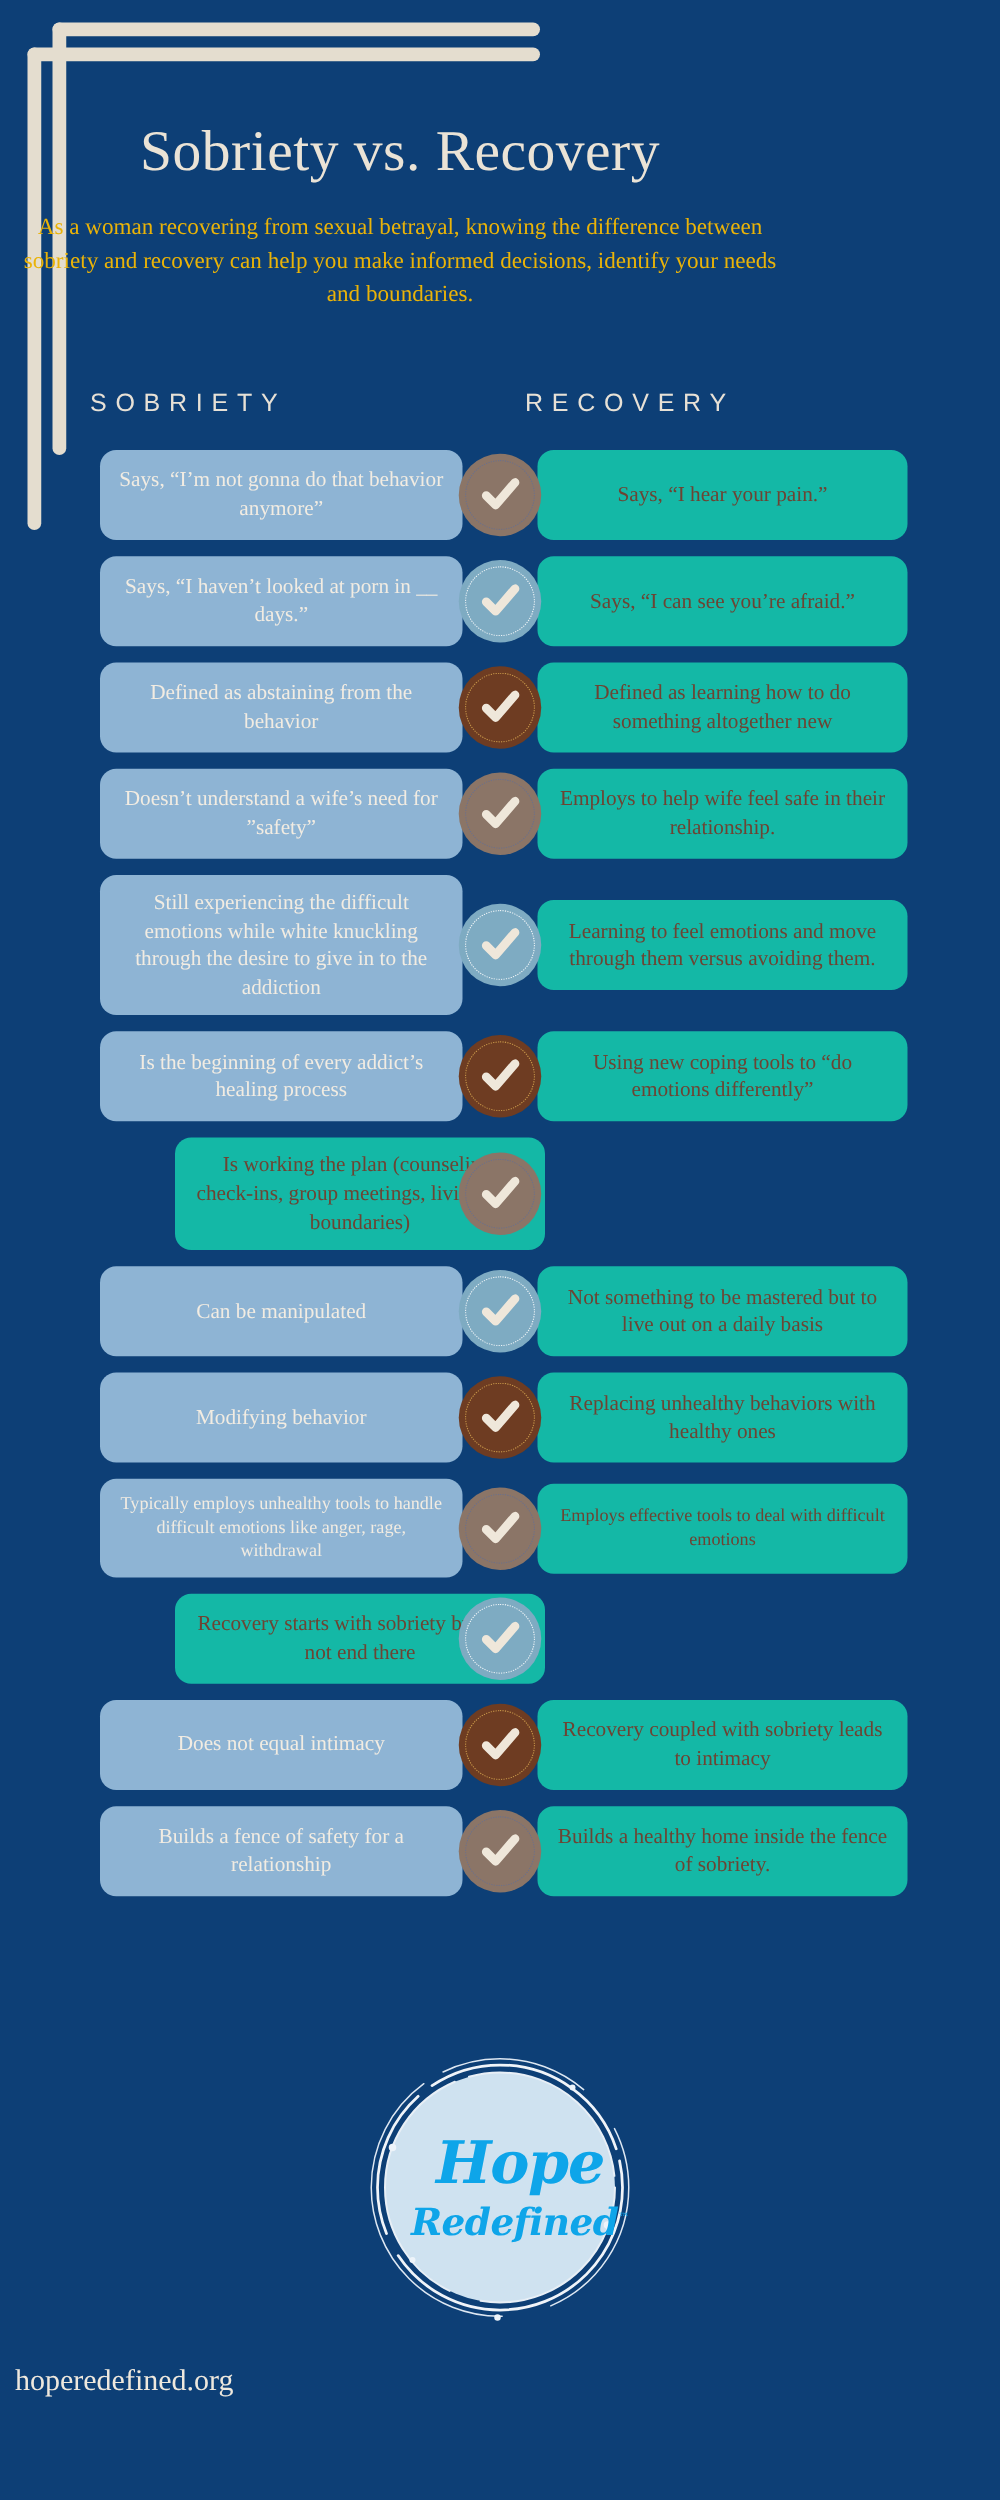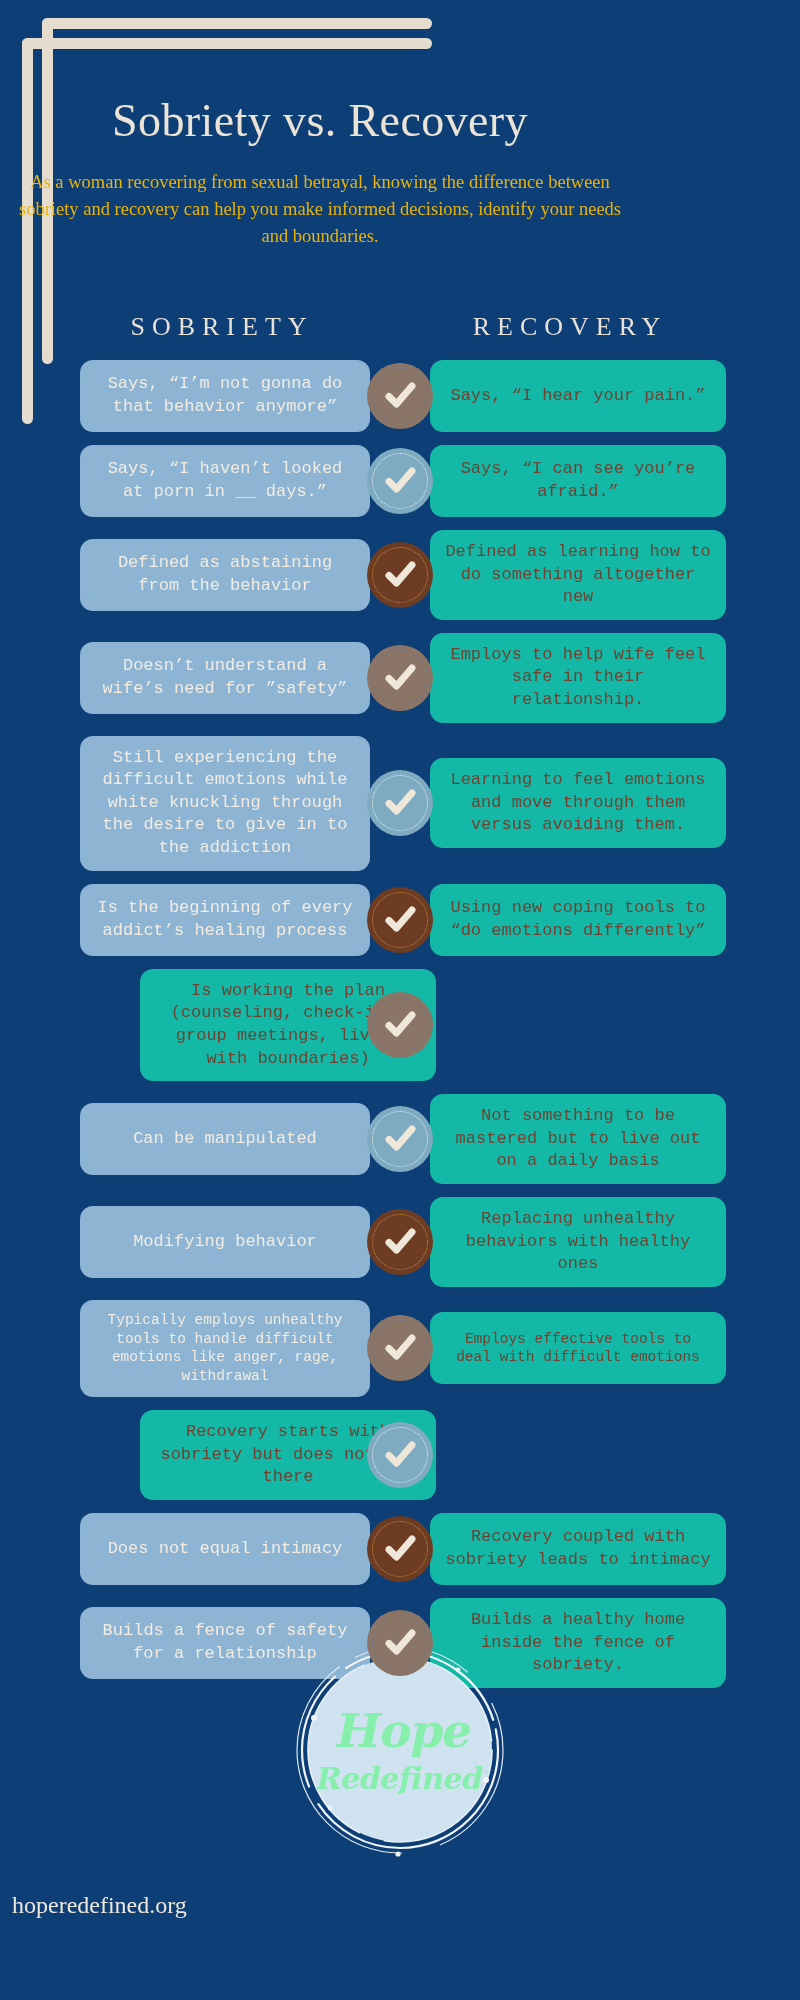--- a/index.html
+++ b/index.html
@@ -63,36 +63,34 @@
   }
 
   
   .col-heads {
     position: absolute;
     left: 0; top: 312px;
     width: 800px;
     display: flex;
   }
   .col-head {
-    font-family: Liberation Serif, serif;
-    font-size: 26px;
+    font-family: Liberation Sans, sans-serif;
+    font-size: 20px;
     letter-spacing: 7px;
     color: #e7e1d6;
     font-weight: 400;
-    text-align: center;
   }
   .col-head.left  { width: 300px; margin-left: 72px; }
   .col-head.right { width: 300px; margin-left: 48px; }
 
   
   .rows {
     position: absolute;
     left: 0; top: 360px;
     width: 800px;
-    font-family: Liberation Mono, monospace;
   }
   .row {
     position: relative;
     display: flex;
     align-items: center;
     margin-bottom: 13px;
     padding: 0 74px 0 80px;
   }
   .cell {
     border-radius: 13px;
@@ -167,27 +165,27 @@
     border-radius: 50%;
     background: #cfe2f0;
   }
   .logo-sketch {
     position: absolute;
     left: 0; top: 0;
     width: 220px; height: 220px;
   }
   .logo-text {
     position: absolute;
-    left: 4px; top: 0;
+    left: 16px; top: 0;
     width: 220px; height: 220px;
     display: flex;
     flex-direction: column;
     align-items: center;
     justify-content: center;
-    color: #86efac;
+    color: #0ea5e9;
     line-height: 1;
   }
   .logo-word1 {
     font-family: "DejaVu Serif", serif;
     font-style: italic;
     font-size: 47px;
     font-weight: 700;
     letter-spacing: -1px;
   }
   .logo-word2 {

